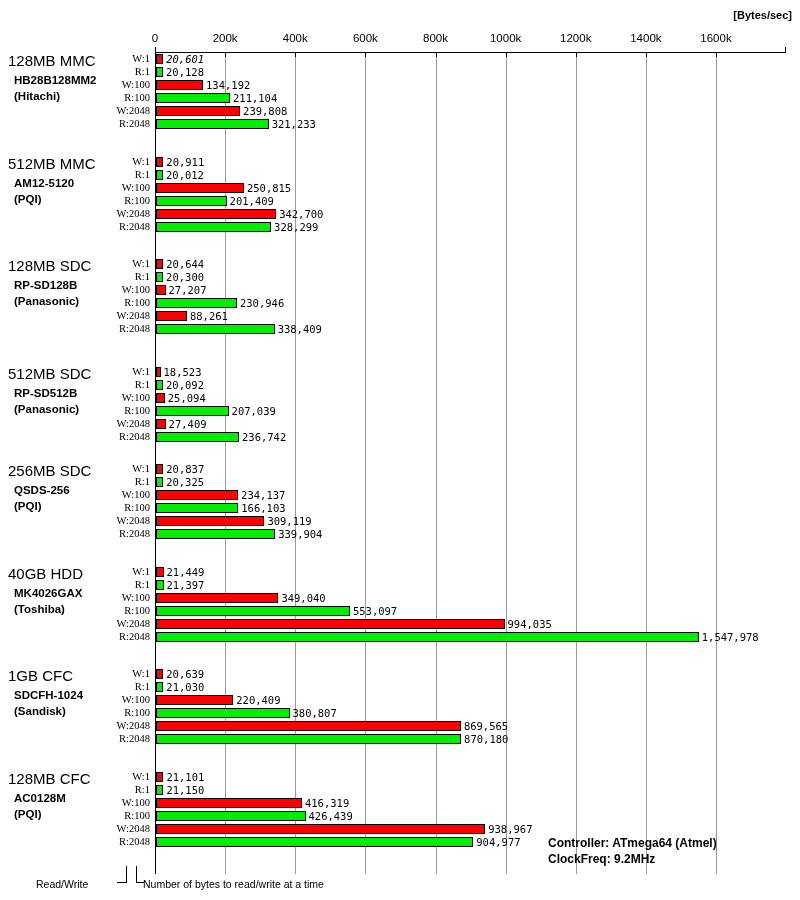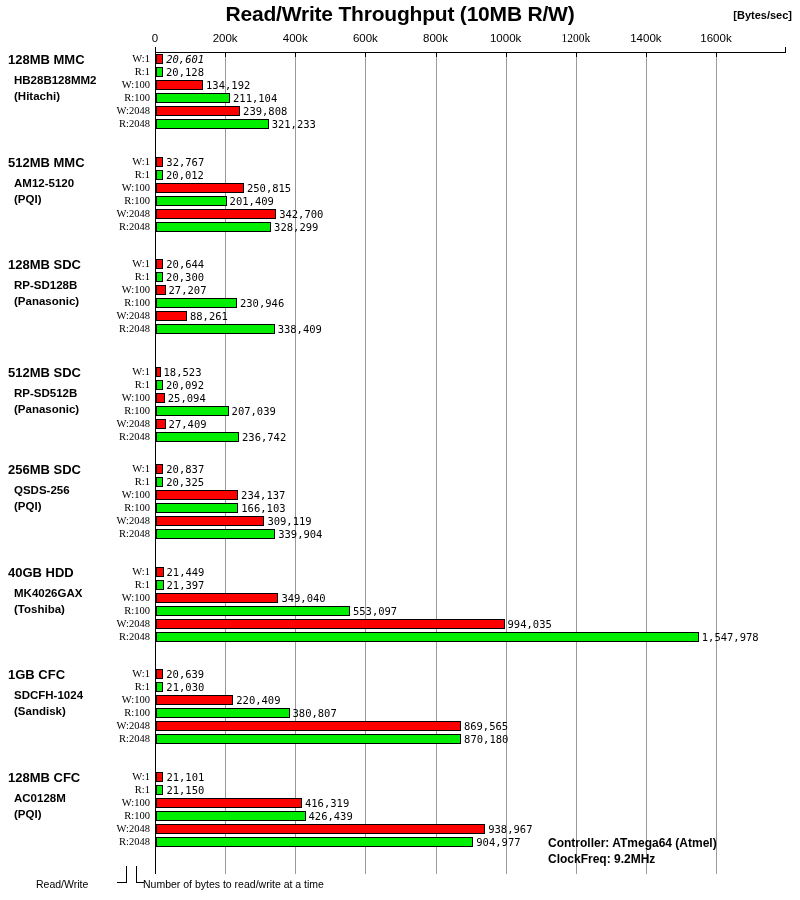--- a/index.html
+++ b/index.html
@@ -37,21 +37,21 @@
   }
   .ticklabel{
     position:absolute;top:32px;font-size:11.5px;
     transform:translateX(-50%);white-space:nowrap;
   }
 
   
   .group{position:absolute;left:0;width:800px;}
   .dev-name{
     position:absolute;left:8px;top:0px;
-    font-size:13px;font-weight:bold;white-space:nowrap;
+    font-size:15px;font-weight:normal;white-space:nowrap;
   }
   .dev-model{
     position:absolute;left:14px;top:22px;
     font-size:11.5px;font-weight:bold;white-space:nowrap;
   }
   .dev-maker{
     position:absolute;left:14px;top:38px;
     font-size:11.5px;font-weight:bold;white-space:nowrap;
   }
 
@@ -90,21 +90,20 @@
   .e1v{left:126px;top:866px;width:1px;height:16px;}
   .e1h{left:117px;top:882px;width:10px;height:1px;}
   .e2v{left:136px;top:866px;width:1px;height:16px;}
   .e2h{left:136px;top:882px;width:8px;height:1px;}
 </style>
 </head>
 <body>
 
 <div id="chart">
 
-  <div class="title">Read/Write Throughput (10MB R/W)</div>
   <div class="unit">[Bytes/sec]</div>
 
   <div class="axis-top"></div>
   <div class="axis-left"></div>
   <div class="axis-cap-right"></div>
 
   <div id="ticks">
       <div class="tick" style="left: 155px;"></div>
       <div class="ticklabel" style="left: 155px;">0</div>
       <div class="gridline" style="left: 225.125px;"></div>
@@ -117,21 +116,21 @@
       <div class="tick" style="left: 365.375px;"></div>
       <div class="ticklabel" style="left: 365.375px;">600k</div>
       <div class="gridline" style="left: 435.5px;"></div>
       <div class="tick" style="left: 435.5px;"></div>
       <div class="ticklabel" style="left: 435.5px;">800k</div>
       <div class="gridline" style="left: 505.625px;"></div>
       <div class="tick" style="left: 505.625px;"></div>
       <div class="ticklabel" style="left: 505.625px;">1000k</div>
       <div class="gridline" style="left: 575.75px;"></div>
       <div class="tick" style="left: 575.75px;"></div>
-      <div class="ticklabel" style="left: 575.75px; font-family: Liberation Serif, serif;">1200k</div>
+      <div class="ticklabel" style="left: 575.75px;">1200k</div>
       <div class="gridline" style="left: 645.875px;"></div>
       <div class="tick" style="left: 645.875px;"></div>
       <div class="ticklabel" style="left: 645.875px;">1400k</div>
       <div class="gridline" style="left: 716px;"></div>
       <div class="tick" style="left: 716px;"></div>
       <div class="ticklabel" style="left: 716px;">1600k</div>
     </div>
   <div id="groups">
       <div class="group" style="top: 52px; height: 88px;">
         <div class="dev-name">128MB MMC</div>
@@ -168,21 +167,21 @@
           <div class="barval" style="left: 271.632px;">321,233</div>
         </div>
       </div>
       <div class="group" style="top: 154.5px; height: 88px;">
         <div class="dev-name">512MB MMC</div>
         <div class="dev-model">AM12-5120</div>
         <div class="dev-maker">(PQI)</div>
         <div class="row" style="top: 1px;">
           <div class="rowlabel">W:1</div>
           <div class="bar w" style="width: 7.33192px; background: rgb(255, 0, 0);"></div>
-          <div class="barval" style="left: 166.332px;">32,767</div>
+          <div class="barval" style="left: 166.332px;">20,911</div>
         </div>
         <div class="row" style="top: 14px;">
           <div class="rowlabel">R:1</div>
           <div class="bar r" style="width: 7.01671px; background: rgb(0, 238, 0);"></div>
           <div class="barval" style="left: 166.017px;">20,012</div>
         </div>
         <div class="row" style="top: 27px;">
           <div class="rowlabel">W:100</div>
           <div class="bar w" style="width: 87.942px; background: rgb(255, 0, 0);"></div>
           <div class="barval" style="left: 246.942px;">250,815</div>

